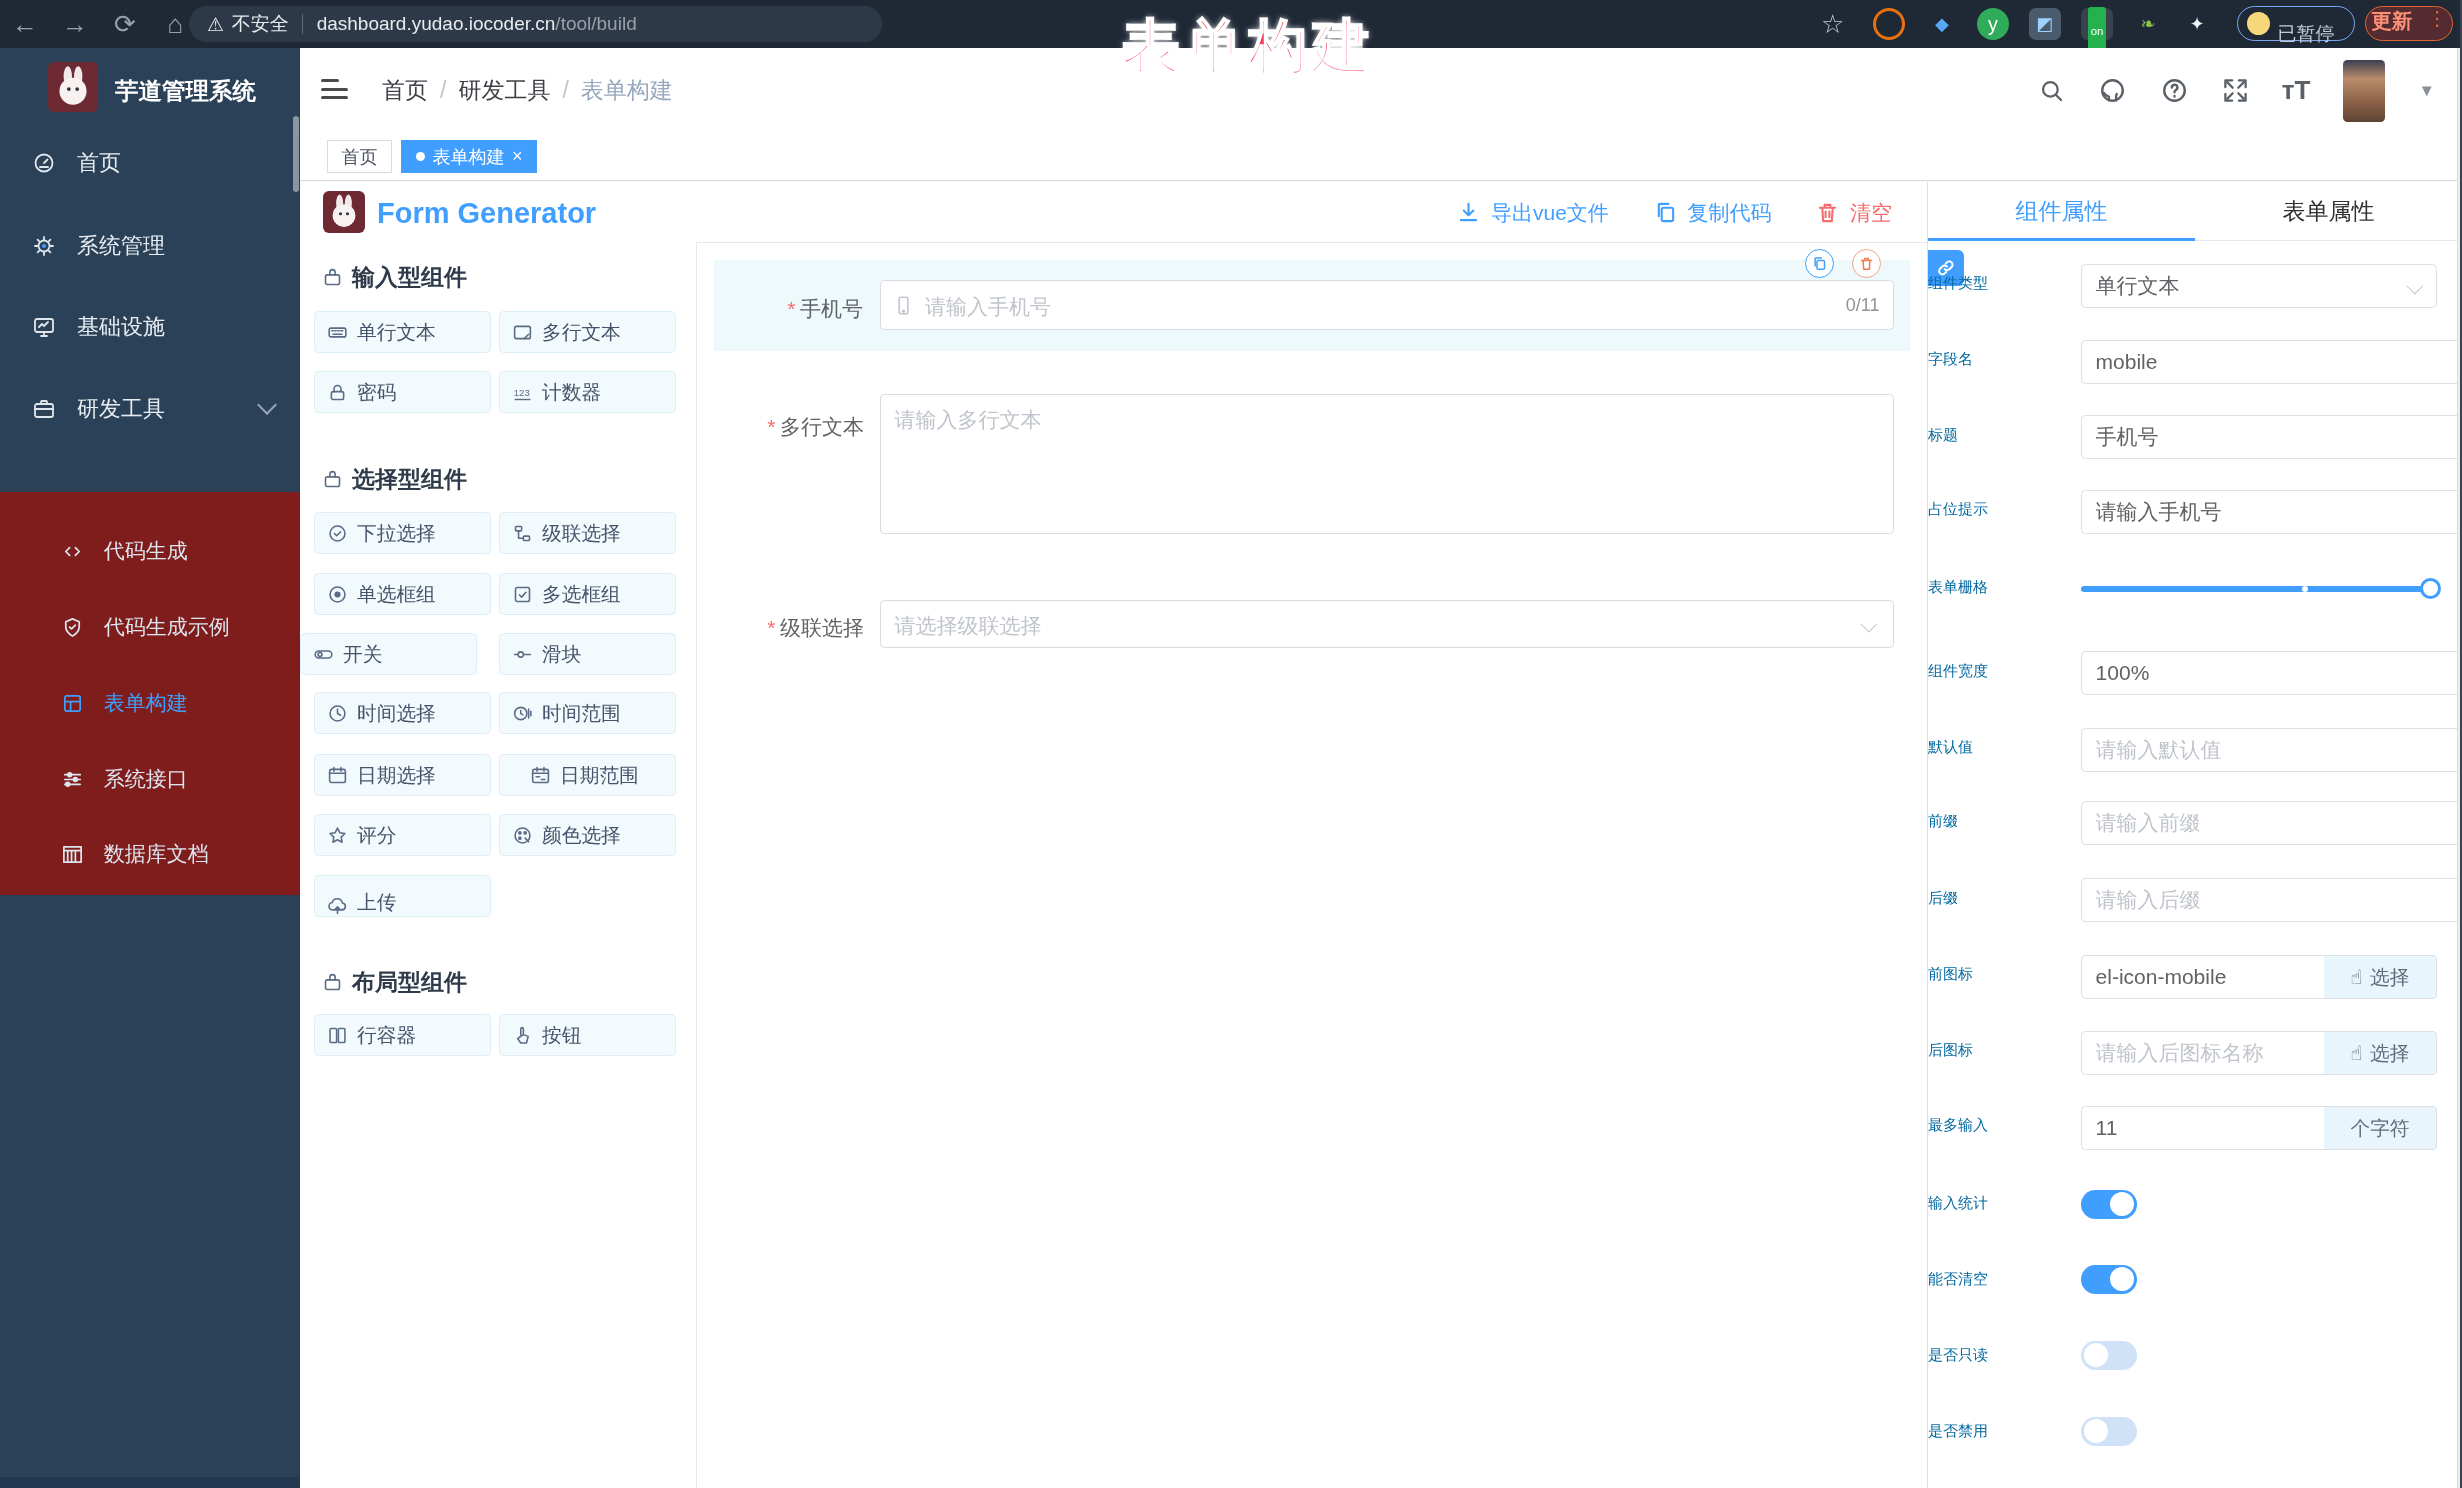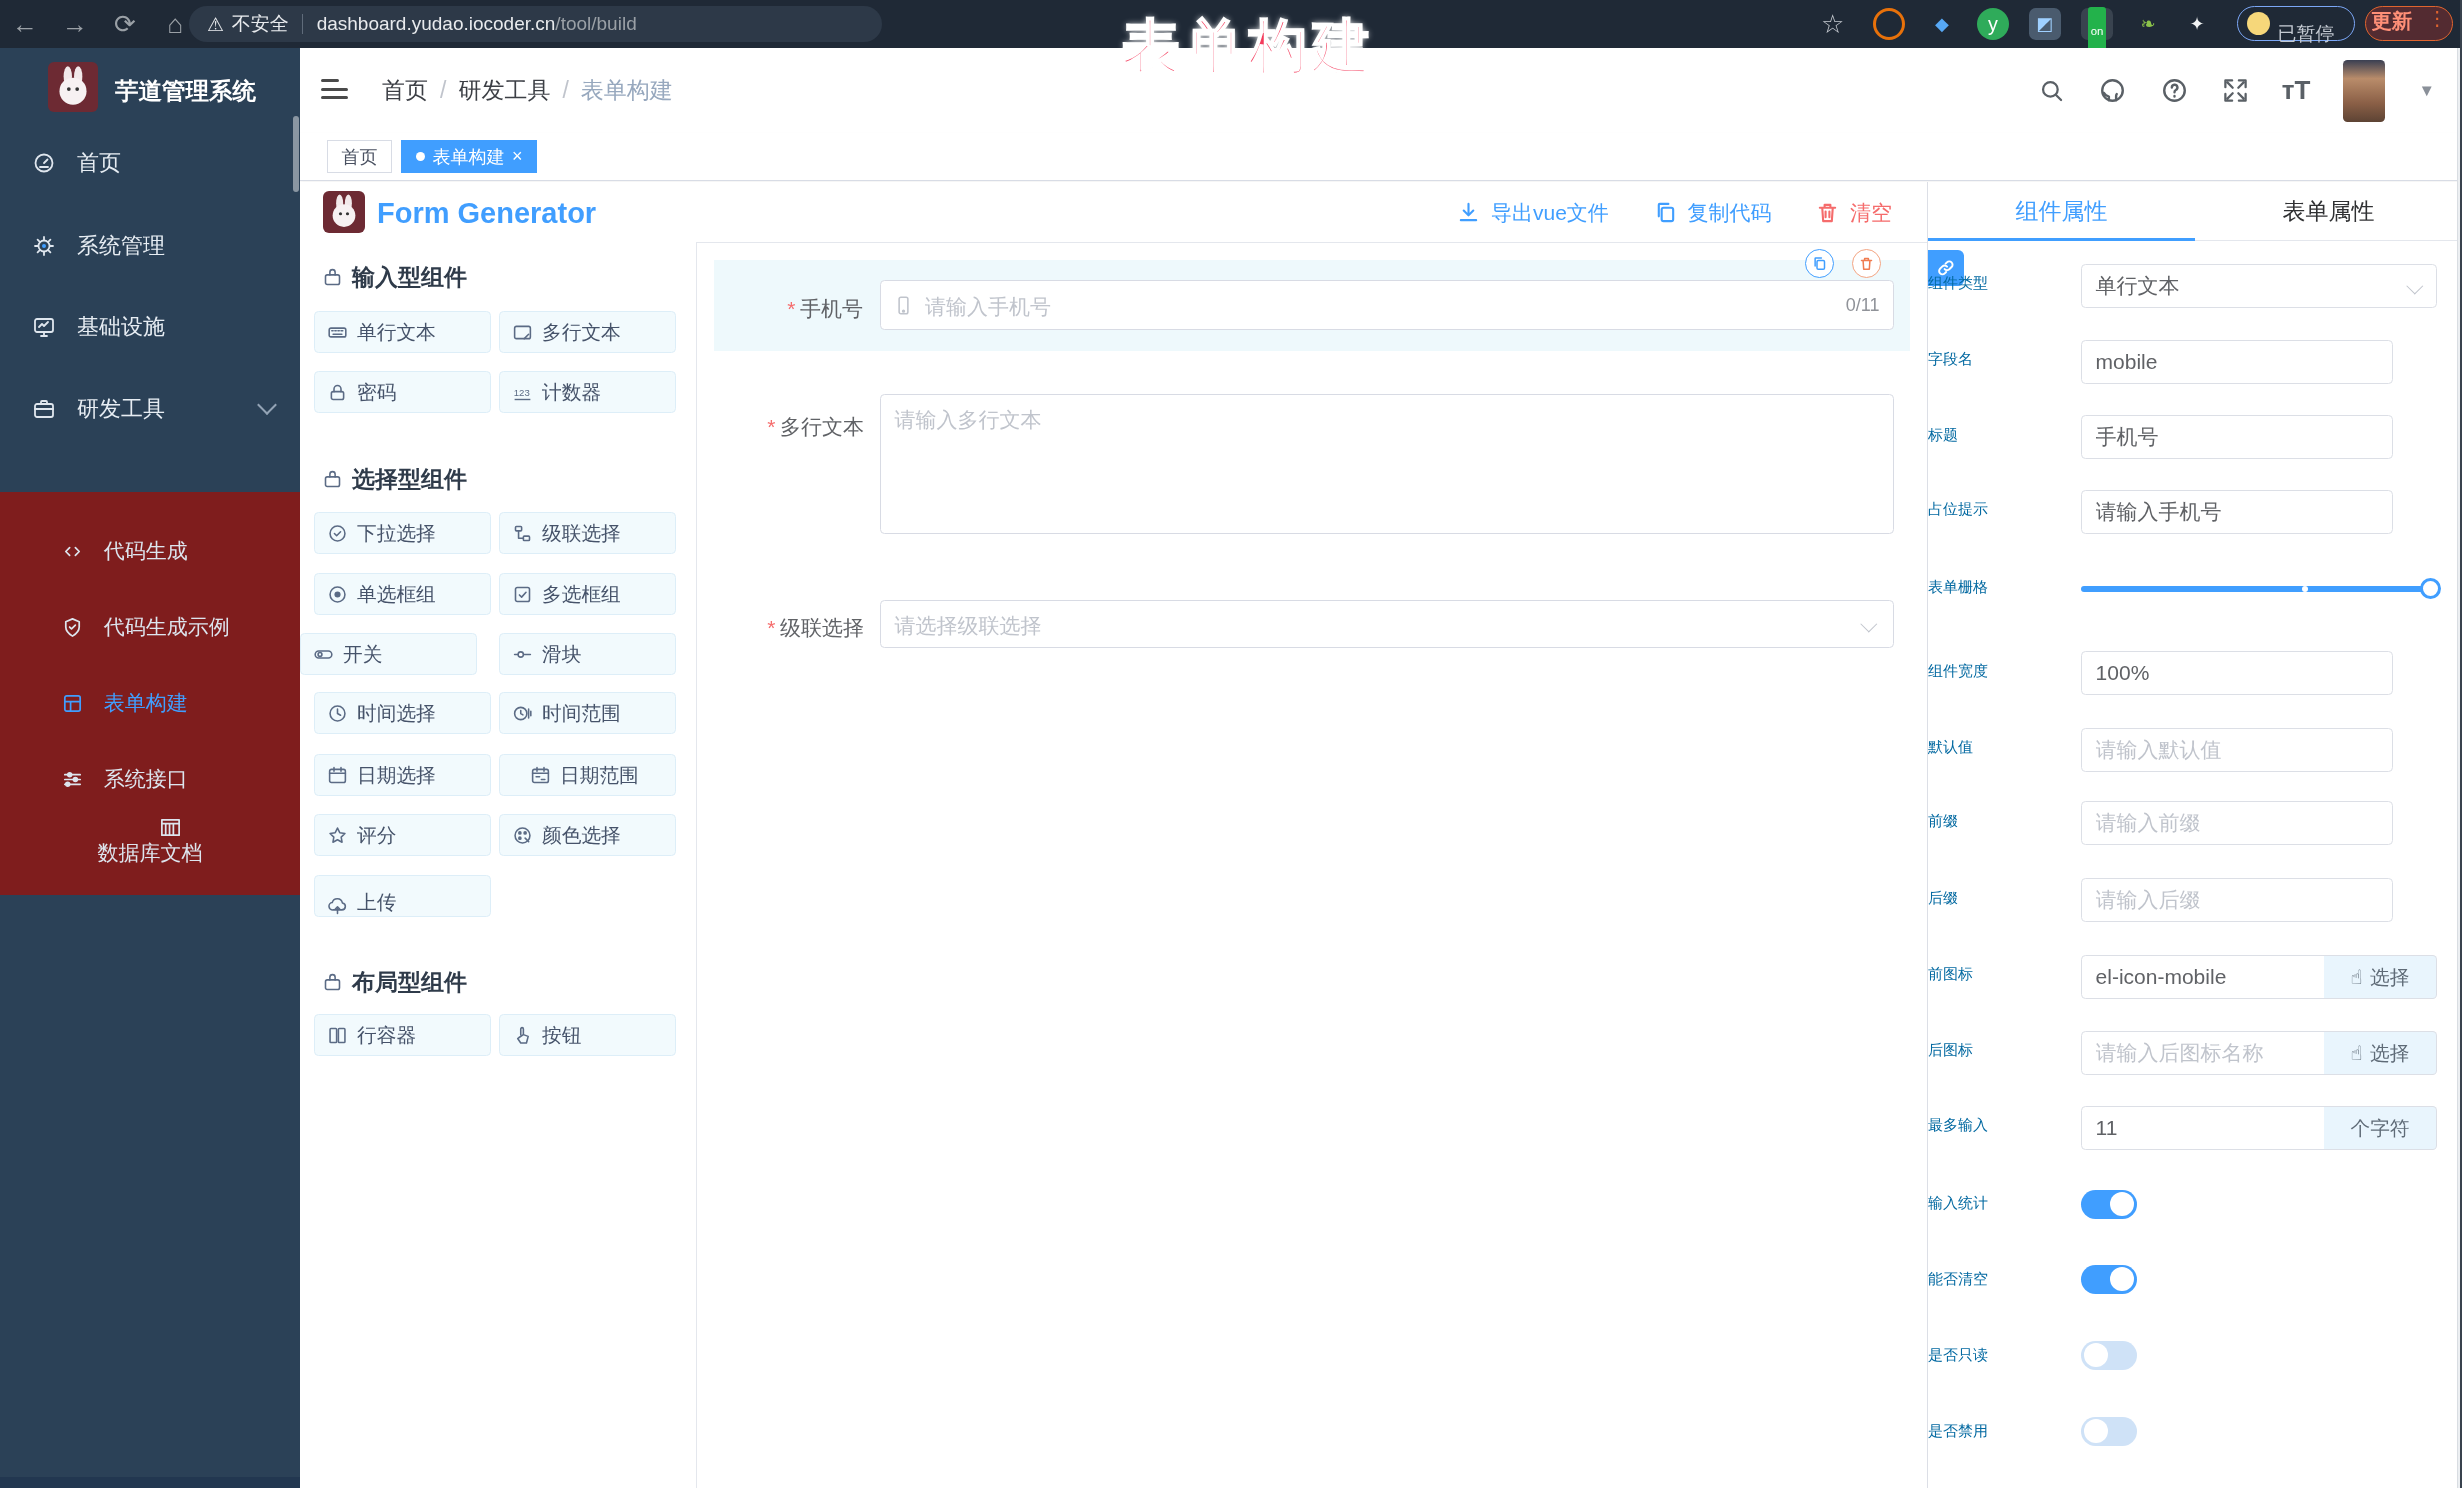--- a/index.html
+++ b/index.html
@@ -83,21 +83,21 @@
   .caret{width:10.6px;height:10.6px;border-right:1.5px solid #c0c4cc;border-bottom:1.5px solid #c0c4cc;transform:rotate(45deg);}
 
   
   .panel{left:1927px;top:182px;width:536px;height:1306px;background:#fff;border-left:0.8px solid #dcdfe6;box-sizing:border-box;}
   .ptab{position:absolute;top:0;height:58px;width:267px;display:flex;align-items:center;justify-content:center;font-size:23px;color:#303133;cursor:pointer;}
   .ptab.active{color:#409eff;}
   .ptab-bar{position:absolute;left:0;top:56px;width:267px;height:3px;background:#409eff;}
   .ptab-line{position:absolute;left:0;top:58px;width:536px;height:0.8px;background:#e4e7ed;}
   .linkbtn{position:absolute;left:0;top:68px;width:36px;height:36px;background:#409eff;border-radius:0 6px 6px 0;display:flex;align-items:center;justify-content:center;cursor:pointer;}
   .p-label{position:absolute;width:138px;font-size:15px;color:#0369a1;}
-  .p-inp{position:absolute;left:153px;width:312px;height:44px;border:0.8px solid #dcdfe6;border-radius:4.5px;box-sizing:border-box;
+  .p-inp{position:absolute;left:153px;width:382px;height:44px;border:0.8px solid #dcdfe6;border-radius:4.5px;box-sizing:border-box;
          font-size:21px;color:#606266;padding:0 13.6px;font-family:inherit;background:#fff;}
   .p-inp::placeholder{color:#c0c4cc;}
   .grp .p-inp{width:244px;border-radius:4.5px 0 0 4.5px;}
   .append{position:absolute;left:396px;width:113px;height:44px;background:#e9f5fd;border:0.8px solid #dcdfe6;border-left:none;
           border-radius:0 4.5px 4.5px 0;box-sizing:border-box;display:flex;align-items:center;justify-content:center;gap:7.6px;font-size:19.7px;color:#5f6b77;cursor:pointer;}
   .selbox{position:absolute;left:153px;width:356px;height:44px;border:0.8px solid #dcdfe6;border-radius:4.5px;box-sizing:border-box;
           display:flex;align-items:center;padding:0 13.6px;font-size:21px;color:#606266;cursor:pointer;}
   .selbox .caret{position:absolute;right:15px;top:15px;}
   .slider-rail{position:absolute;left:153px;width:356px;height:6px;border-radius:3px;background:#409eff;}
   .slider-stop{position:absolute;width:6px;height:6px;border-radius:50%;background:#fff;top:0;}
@@ -231,21 +231,21 @@
       <span class="mi">
         <svg width="23" height="23" viewBox="0 0 24 24" class="pic" style="stroke:#dde5ee;">
             <path d="M4 7h16M4 12h16M4 17h16"></path>
             <circle cx="9" cy="7" r="2" fill="#dde5ee"></circle>
             <circle cx="15" cy="12" r="2" fill="#dde5ee"></circle>
             <circle cx="7" cy="17" r="2" fill="#dde5ee"></circle>
           </svg>
         </span>
       <span>系统接口</span>
     </div>
-    <div class="sub-item" style="top:324px;flex-direction:column;">
+    <div class="sub-item" style="top:324px;">
       <span class="mi">
         <svg width="23" height="23" viewBox="0 0 24 24" class="pic" style="stroke:#dde5ee;">
             <rect x="3" y="4" width="18" height="16"></rect>
             <path d="M3 8h18M7 8v12M11 8v12M15 8v12"></path>
           </svg>
         </span>
       <span>数据库文档</span>
     </div>
   </div>
   <div class="side-scroll"></div>

